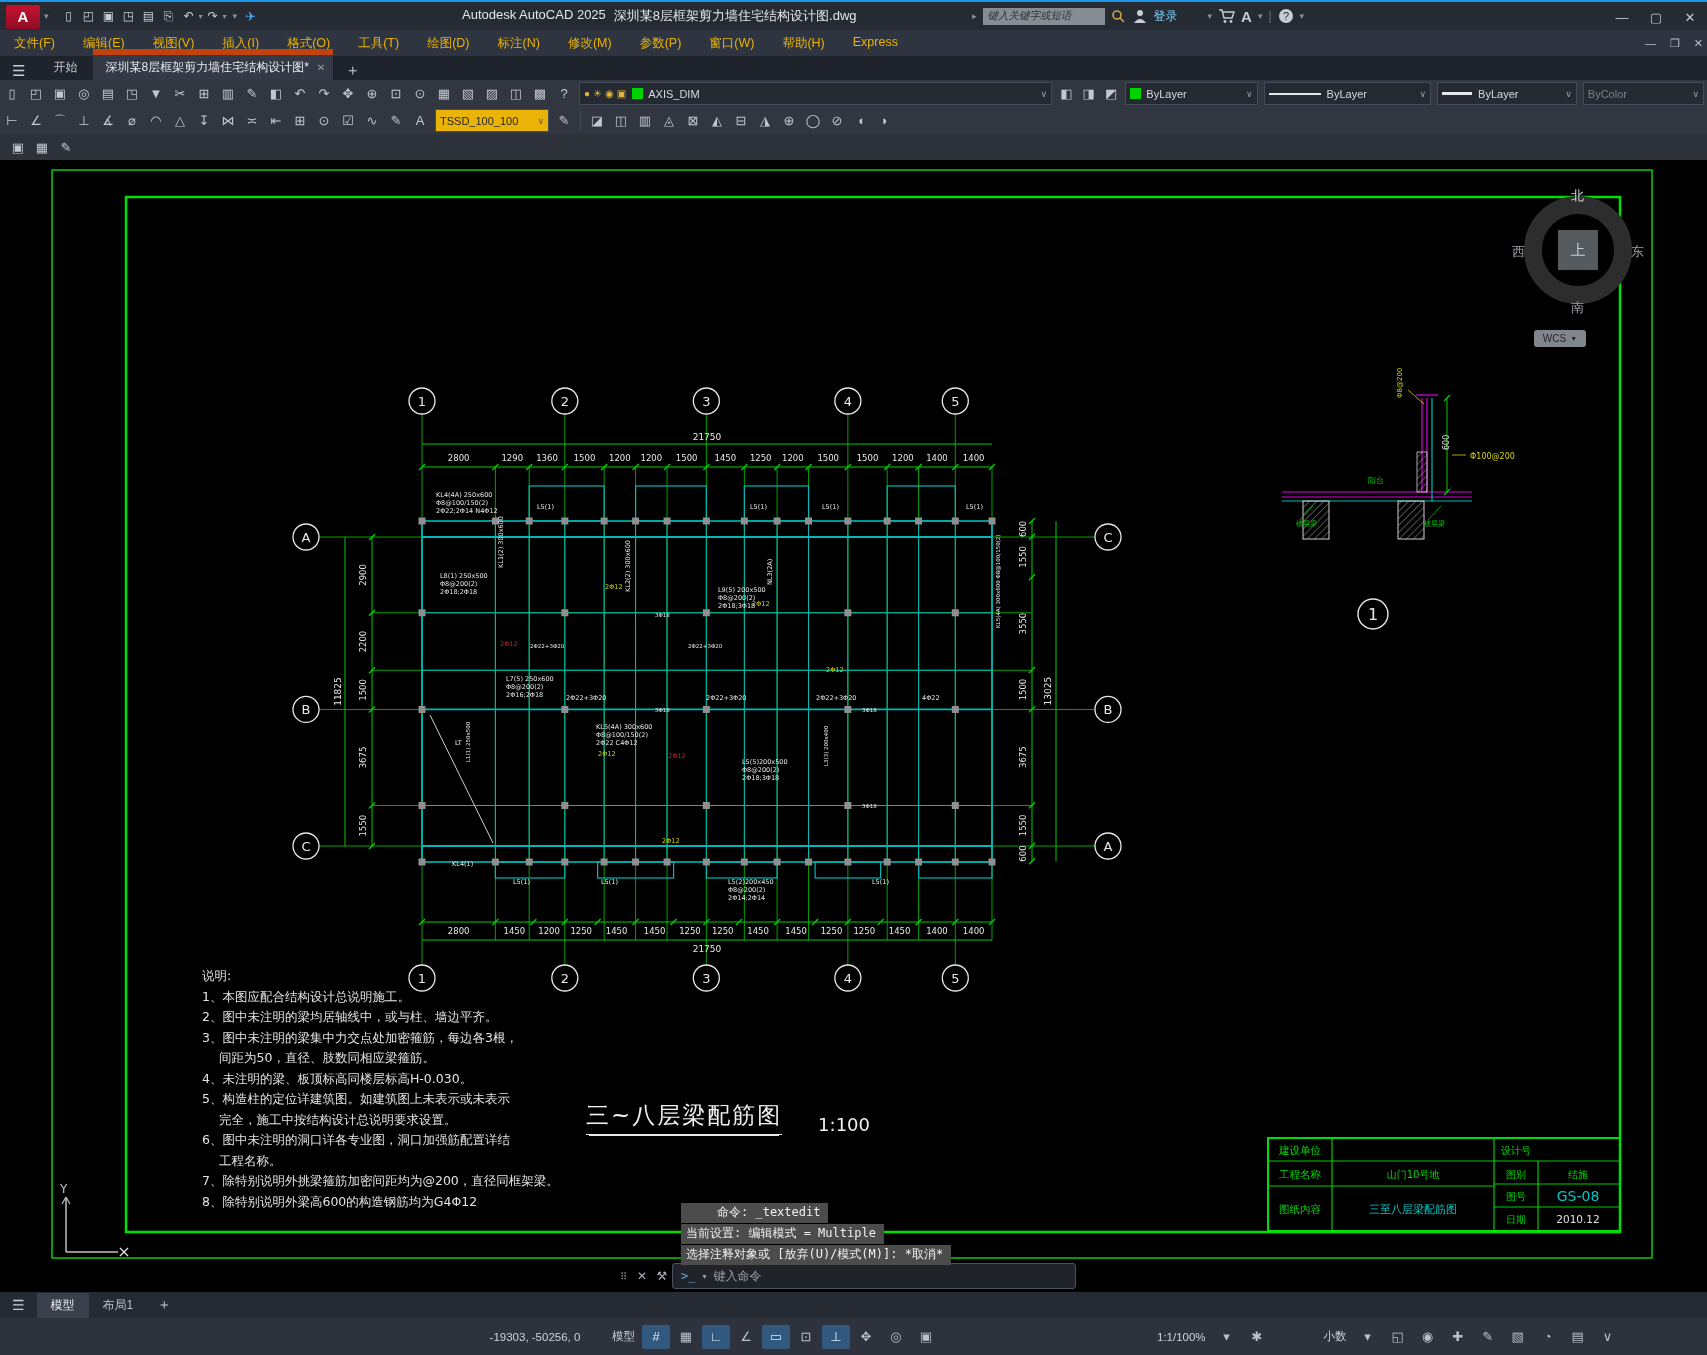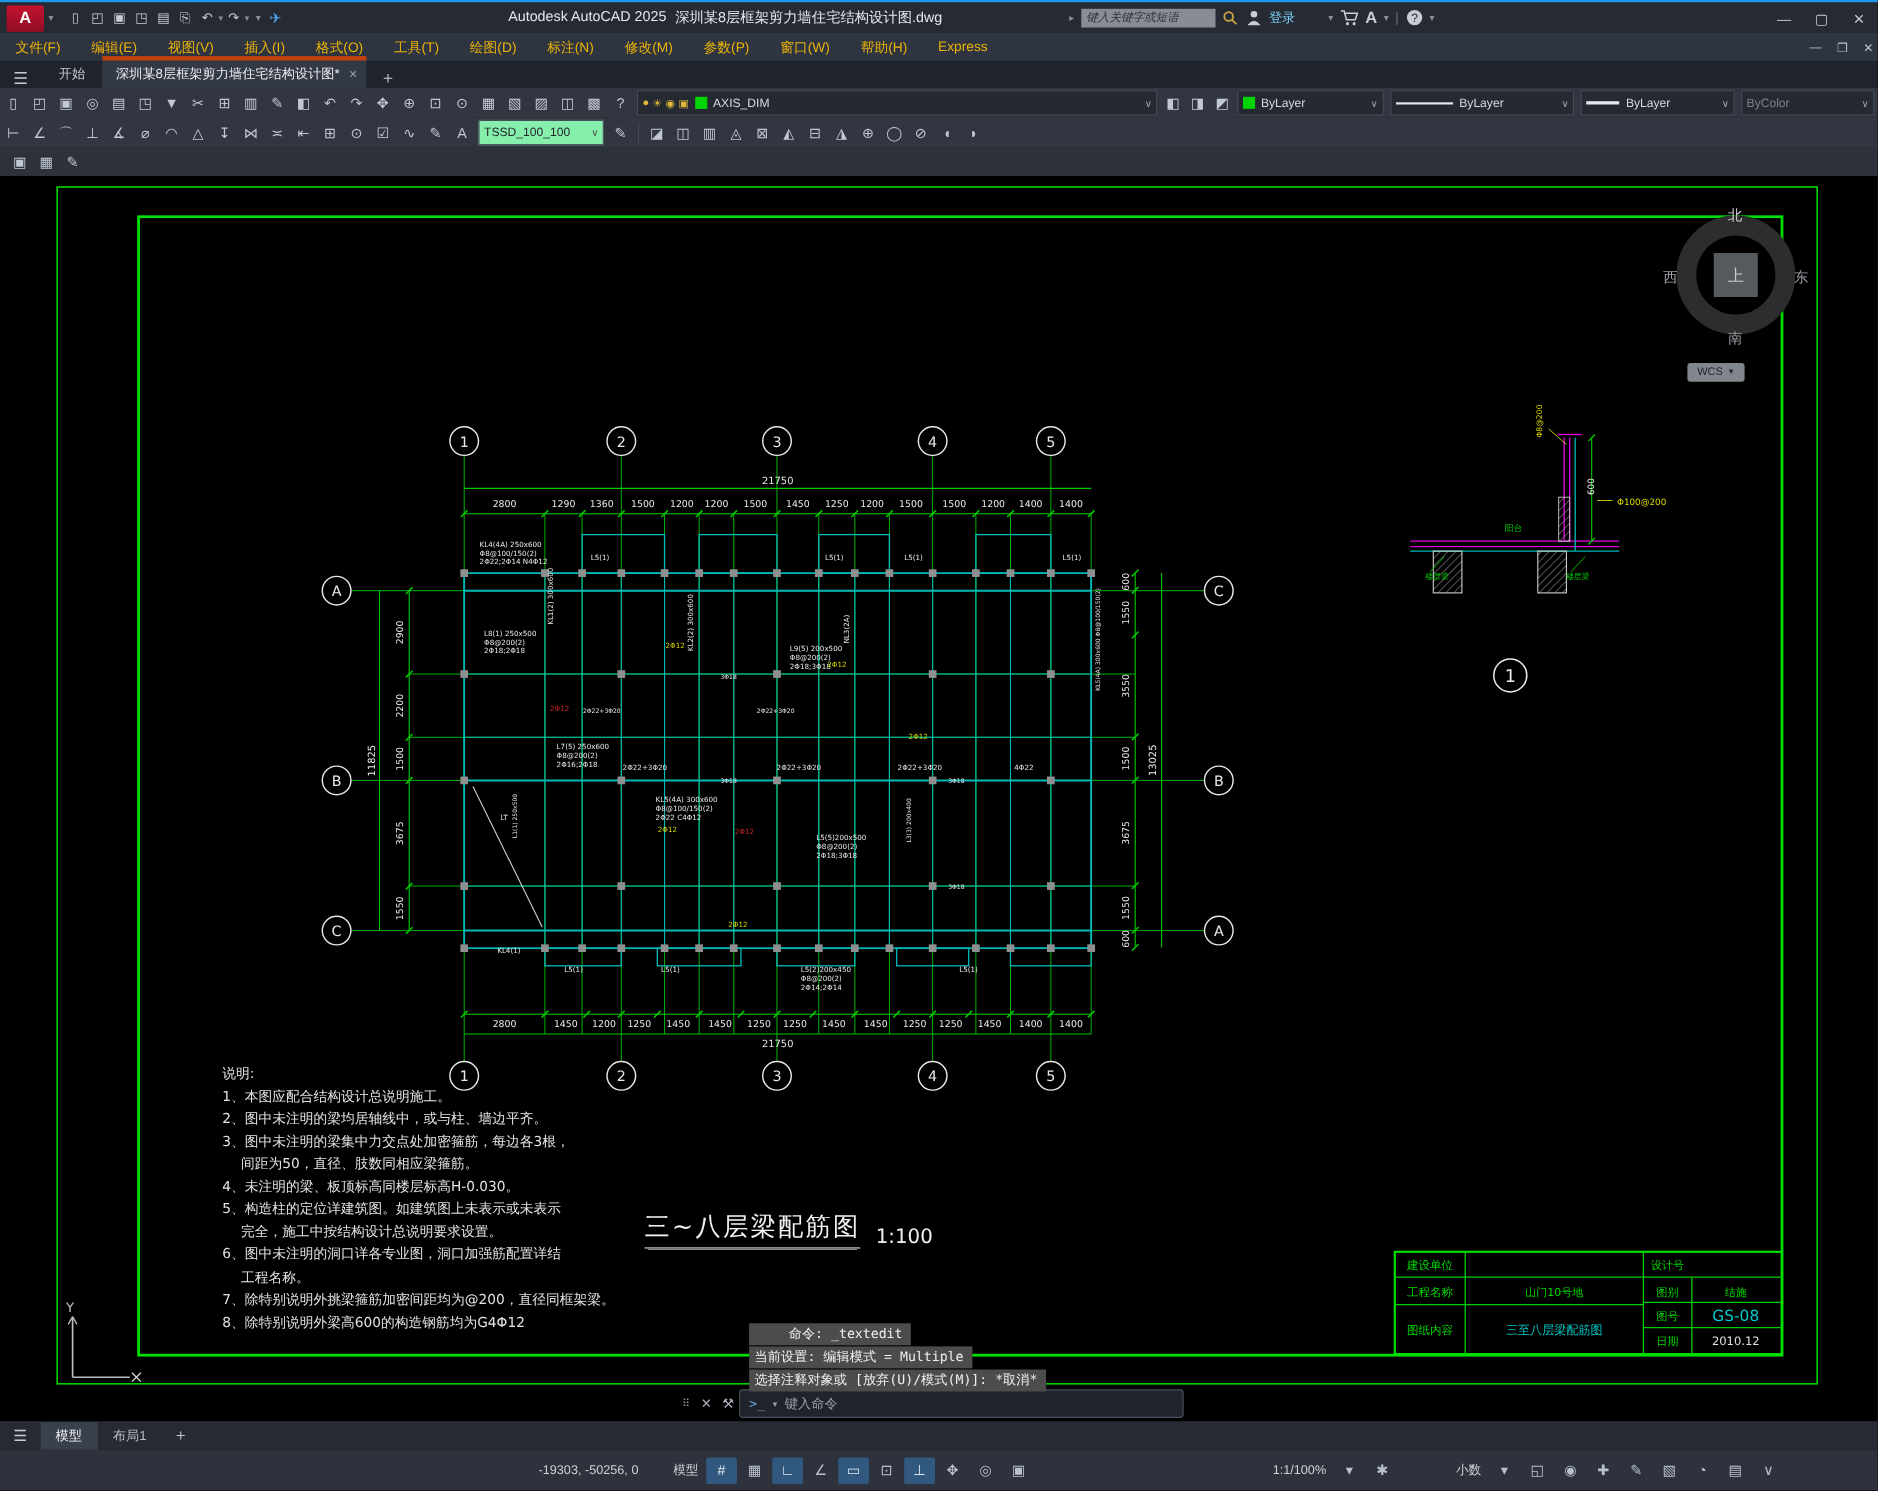--- a/index.html
+++ b/index.html
@@ -38,21 +38,21 @@
            align-items:center;justify-content:center;color:#c6cbd0;font-size:15px;}
   .vc-lab{position:absolute;color:#9b9fa5;font-size:13px;}
   #wcsbox{left:1534px;top:330px;width:52px;height:17px;background:#81868d;color:#23262b;font-size:10px;
           border-radius:3px;display:flex;align-items:center;justify-content:center;gap:4px;}
   
   #notes{left:202px;top:966px;width:440px;color:#e3e3e3;font-size:12.5px;line-height:20.5px;font-family:"DejaVu Sans",sans-serif;}
   #notes .wrap{padding-left:17px;}
   #drawtitle{left:586px;top:1100px;color:#f0f0f0;font-family:"DejaVu Sans",sans-serif;}
   #drawtitle .t{font-size:23px;letter-spacing:2px;border-bottom:1px solid #e8e8e8;padding-bottom:3px;
                 box-shadow:0 4px 0 -3px #e8e8e8;display:inline-block;}
-  #drawtitle .s{font-size:18px;margin-left:10px;vertical-align:bottom;}
+  #drawtitle .s{font-size:18px;margin-left:32px;vertical-align:bottom;}
   
   .cmdline{position:absolute;left:681px;background:#4c4c4c;color:#f0f0f0;font-family:"DejaVu Sans Mono",monospace;
            font-size:12px;padding:1px 8px 2px 5px;white-space:pre;}
   #cmdbar{left:620px;top:1262px;width:456px;height:28px;display:flex;align-items:center;}
   #cmdgrip{width:12px;color:#8a909a;font-size:10px;letter-spacing:-1px;}
   .cmdbtn{width:20px;height:20px;display:flex;align-items:center;justify-content:center;color:#aab0ba;font-size:12px;}
   #cmdfield{flex:1;height:24px;background:rgba(35,38,45,.92);border:1px solid #4a5160;border-radius:3px;
             display:flex;align-items:center;padding:0 8px;gap:7px;}
   #cmdfield .prompt{color:#6fa8dc;font-size:12px;font-family:"DejaVu Sans Mono",monospace;}
   #cmdfield .ph{color:#9aa0aa;font-size:12px;}
@@ -156,21 +156,21 @@
   <div style="position:absolute;right:4px;display:flex;gap:14px;color:#b9bfc9;font-size:11px;">
     <span>—</span>
     <span>❐</span>
     <span>✕</span>
   </div>
 </div>
 
 <div class="abs" id="filetabs">
   <span style="color:#c7ccd4;font-size:15px;padding:0 12px;">☰</span>
   <div style="padding:4px 16px;color:#c3c8d1;font-size:12px;">开始</div>
-  <div style="background:#333945;border-top:4px solid #c2410c;padding:4px 8px 4px 12px;color:#e8eaee;font-size:12px;display:flex;gap:8px;align-items:center;">
+  <div style="background:#333945;border-top:6px solid #c2410c;padding:4px 8px 4px 12px;color:#e8eaee;font-size:12px;display:flex;gap:8px;align-items:center;">
     <span>深圳某8层框架剪力墙住宅结构设计图*</span>
     <span style="color:#9aa0aa;font-size:10px;">✕</span>
   </div>
   <span style="color:#c7ccd4;font-size:15px;padding:0 12px;">＋</span>
 </div>
 
 <div class="abs" id="toolbar1">
   <div id="tb1-icons" style="display:flex;align-items:center;">
       <span class="tbicon">▯</span>
       <span class="tbicon">◰</span>
@@ -246,21 +246,21 @@
       <span class="tbicon">⋈</span>
       <span class="tbicon">≍</span>
       <span class="tbicon">⇤</span>
       <span class="tbicon">⊞</span>
       <span class="tbicon">⊙</span>
       <span class="tbicon">☑</span>
       <span class="tbicon">∿</span>
       <span class="tbicon">✎</span>
       <span class="tbicon">A</span>
     </div>
-  <div class="combo" style="width:104px;background:#86efac;color:#23262b;">
+  <div class="combo" style="width:104px;background:#eab308;color:#23262b;">
     <span>TSSD_100_100</span>
     <span class="arrow" style="color:#555;">∨</span>
   </div>
   <span class="tbicon">✎</span>
   <div class="tbsep"></div>
   <div id="tb2b-icons" style="display:flex;align-items:center;">
       <span class="tbicon">◪</span>
       <span class="tbicon">◫</span>
       <span class="tbicon">▥</span>
       <span class="tbicon">◬</span>

